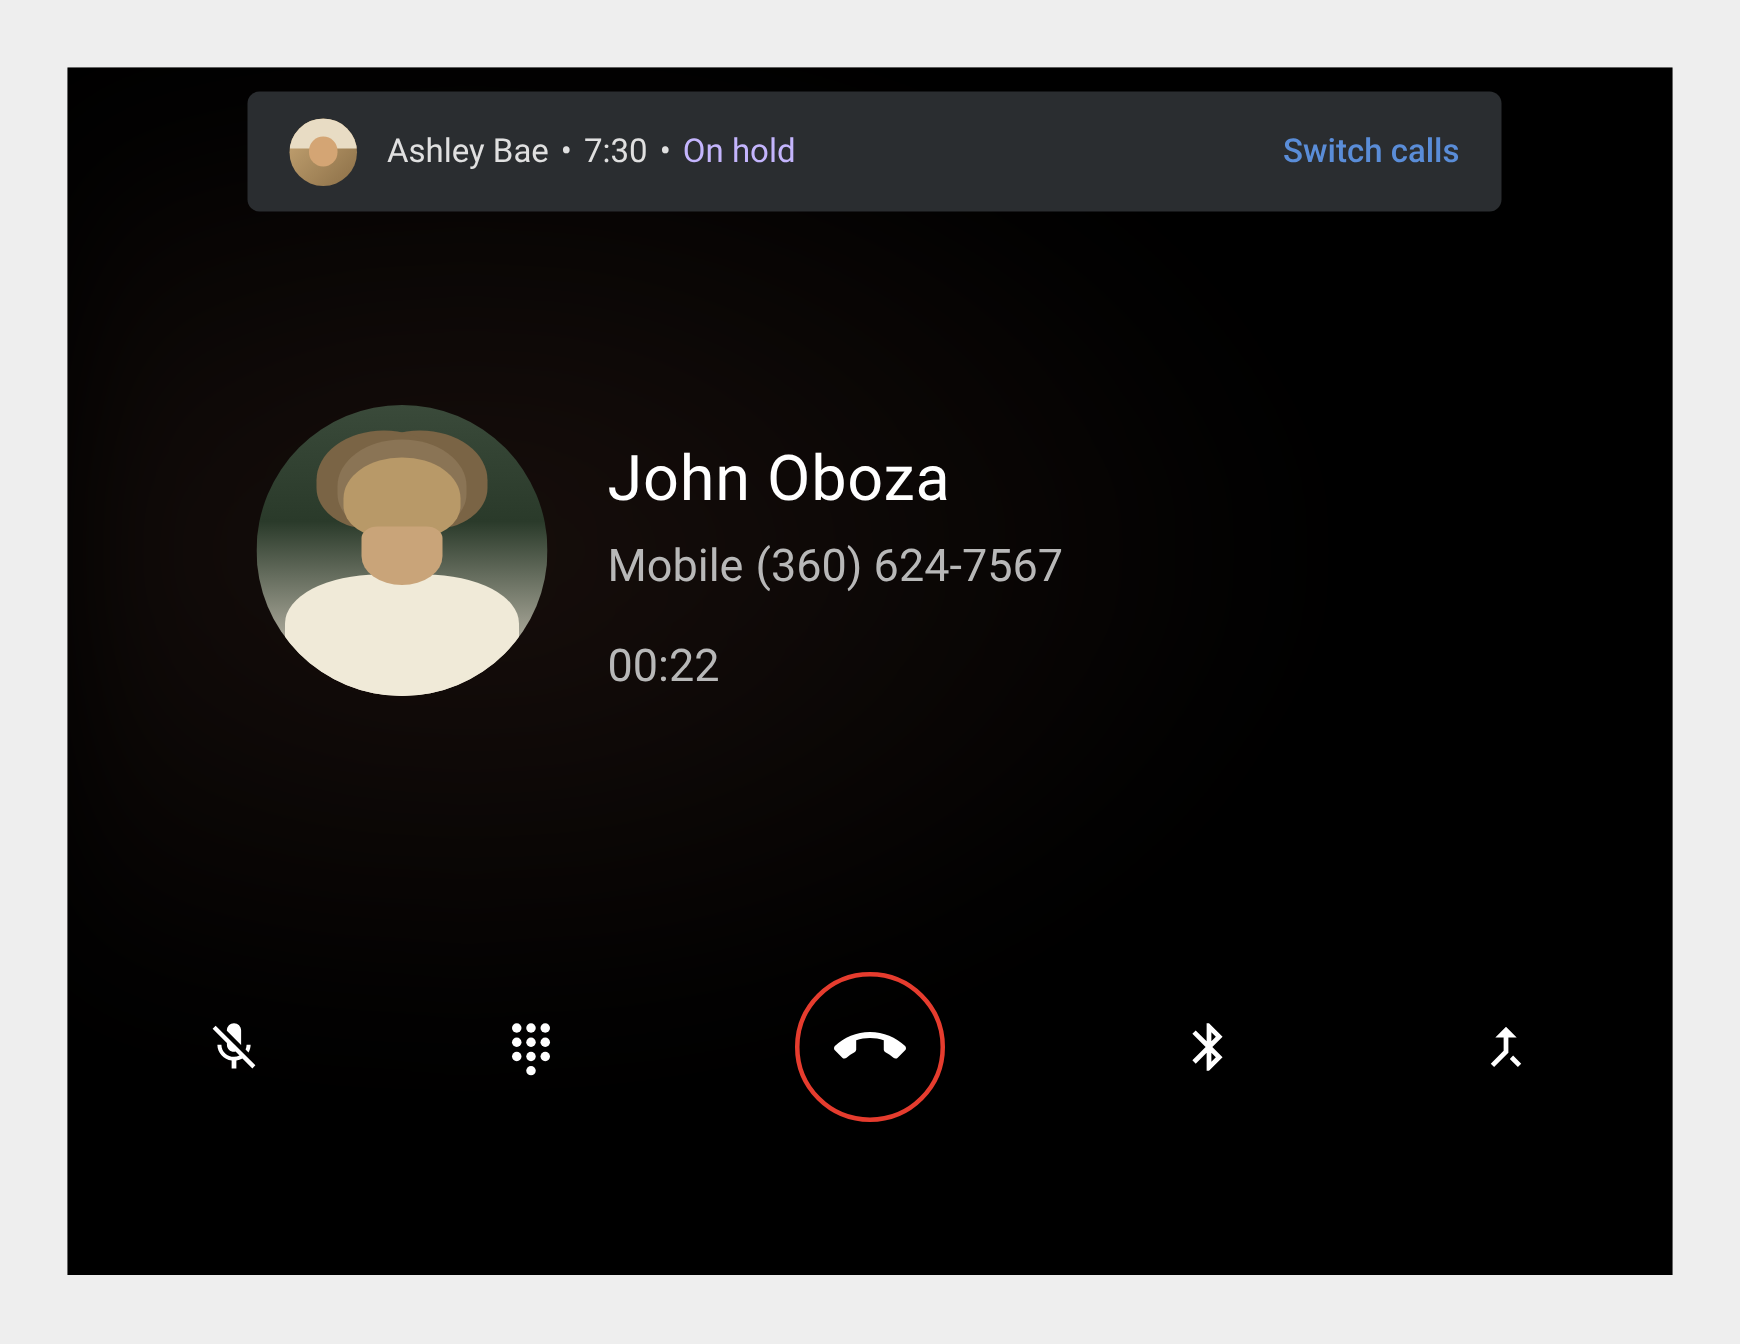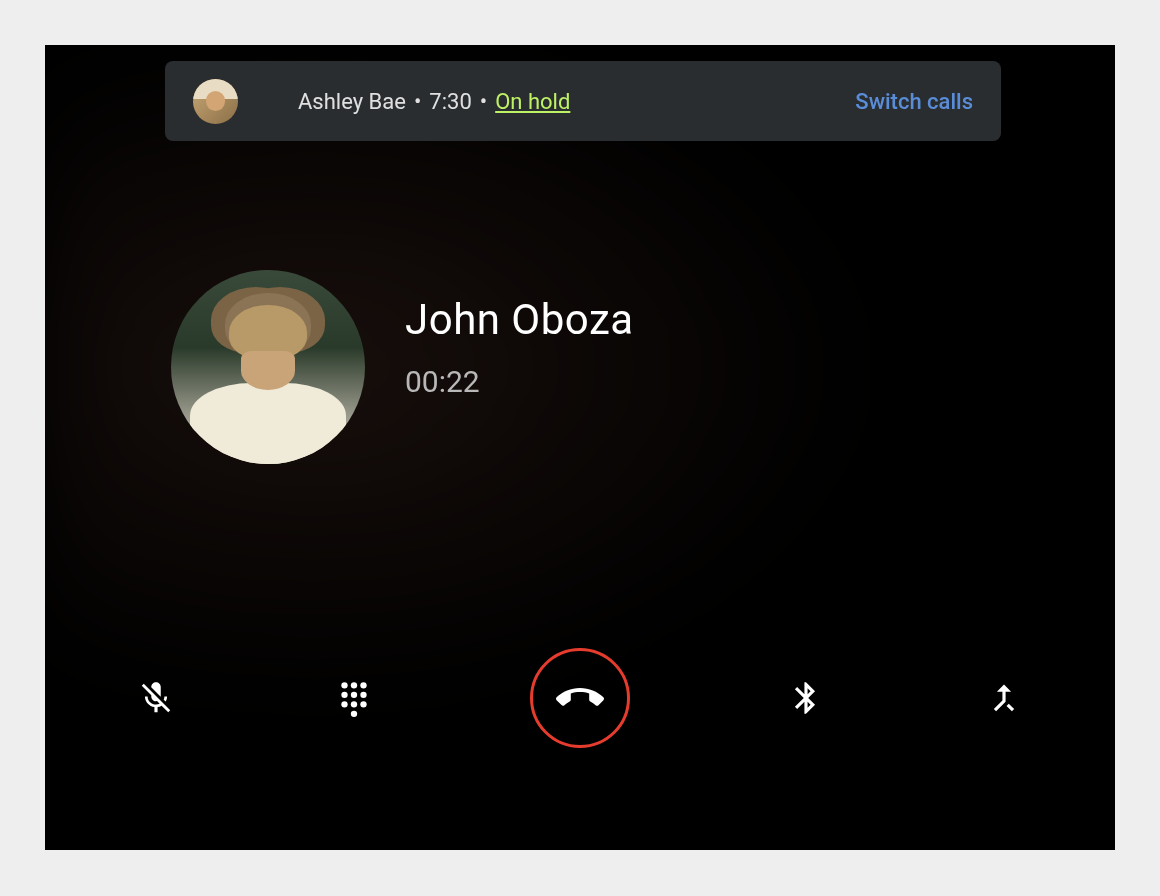--- a/index.html
+++ b/index.html
@@ -42,21 +42,20 @@
       top: 16px;
       left: 120px;
       width: 836px;
       height: 80px;
       background: #2a2d30;
       border-radius: 8px;
       display: flex;
       align-items: center;
       padding: 0 28px;
       z-index: 10;
-      gap: 40px;
     }
     
     .notification-avatar {
       width: 45px;
       height: 45px;
       border-radius: 50%;
       background: linear-gradient(135deg, #c9a876 0%, #8b6f47 100%);
       position: relative;
       overflow: hidden;
       flex-shrink: 0;
@@ -93,22 +92,21 @@
       align-items: center;
       gap: 0;
     }
     
     .notification-text .dot {
       margin: 0 8px;
       color: #e0e0e0;
     }
     
     .hold-status {
-      color: #bef264;
-      text-decoration: underline;
+      color: #c4b5fd;
     }
     
     .switch-calls {
       margin-left: auto;
       color: #5a8dd8;
       font-size: 22px;
       font-weight: 500;
       cursor: pointer;
       text-align: center;
     }
@@ -190,21 +188,21 @@
       font-weight: 400;
     }
     
     .caller-phone .phone-type {
       margin-right: 8px;
     }
     
     .call-duration {
       font-size: 30px;
       color: #b8b8b8;
-      margin-top: 20px;
+      margin-top: 32px;
       font-weight: 400;
     }
     
     .call-controls {
       position: absolute;
       bottom: 102px;
       left: 0;
       right: 0;
       display: flex;
       justify-content: center;
@@ -266,20 +264,23 @@
   </div>
 
   <div class="caller-info">
     <div class="caller-avatar">
       <div class="caller-avatar-img">
         <div class="caller-avatar-shirt"></div>
       </div>
     </div>
     <div class="caller-details">
       <div class="caller-name">John Oboza</div>
+      <div class="caller-phone">
+        <span class="phone-type">Mobile</span><span>(360) 624-7567</span>
+      </div>
       <div class="call-duration">00:22</div>
     </div>
   </div>
 
   <div class="call-controls">
     <div class="control-btn" aria-label="mute">
       <svg viewBox="0 0 24 24">
         <path d="M19 11h-1.7c0 .74-.16 1.43-.43 2.05l1.23 1.23c.56-.98.9-2.09.9-3.28zm-4.02.17c0-.06.02-.11.02-.17V5c0-1.66-1.34-3-3-3S9 3.34 9 5v.18l5.98 5.99zM4.27 3L3 4.27l6.01 6.01V11c0 1.66 1.33 3 2.99 3 .22 0 .44-.03.65-.08l1.66 1.66c-.71.33-1.5.52-2.31.52-2.76 0-5.3-2.1-5.3-5.1H5c0 3.41 2.72 6.23 6 6.72V21h2v-3.28c.91-.13 1.77-.45 2.54-.9L19.73 21 21 19.73 4.27 3z"></path>
       </svg>
     </div>

